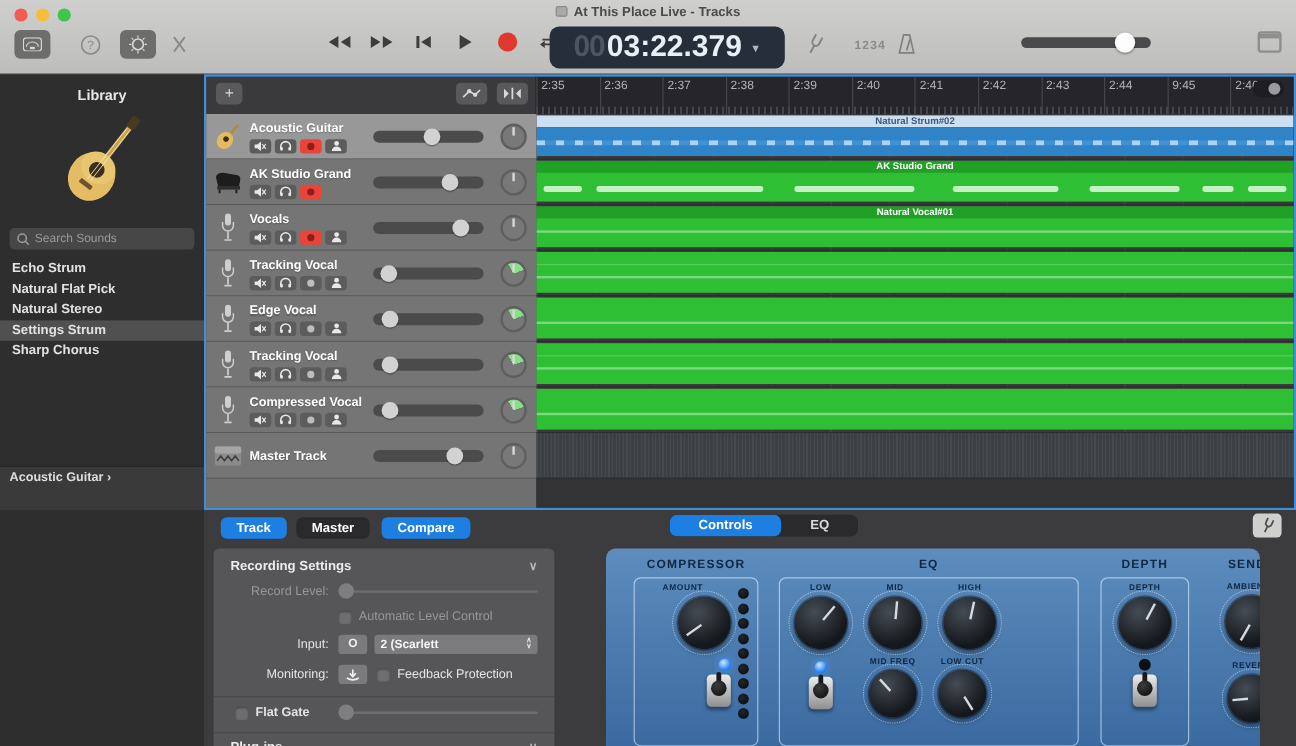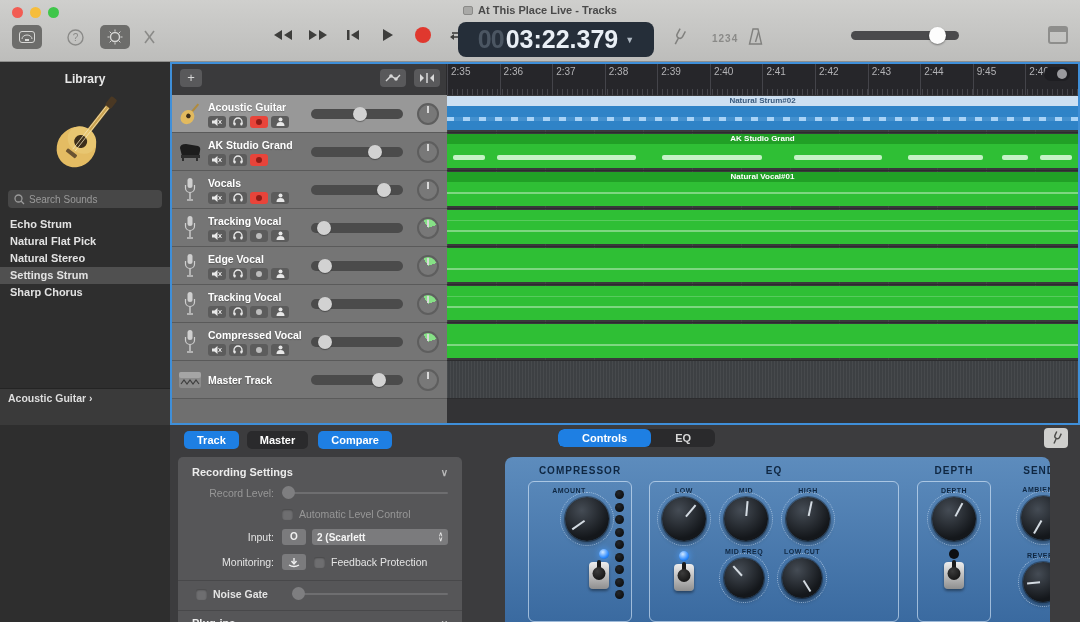--- a/index.html
+++ b/index.html
@@ -791,21 +791,21 @@
                 <path d="M3.5 4 L6 7 L8.5 4" fill="none" stroke="#f0f0f0" stroke-width="1.4"></path>
                 <path d="M1 8 Q6 11 11 8" fill="none" stroke="#f0f0f0" stroke-width="1.4"></path>
               </svg>
             </span>
           <span class="cb"></span>
           <span class="lite">Feedback Protection</span>
         </div>
         <div class="divider"></div>
         <div class="srow" style="margin-top:7px;">
           <span class="cb" style="margin-left:4px;"></span>
-          <span class="lite" style="font-weight:bold;">Noise Gate</span>
+          <span class="lite" style="font-weight:bold;">Flat Gate</span>
           <div class="hline" style="margin-left:24px;">
               <span class="hdot" style="left:0;"></span>
             </div>
         </div>
         <div class="divider"></div>
         <div class="set-head" style="padding-top:6px;">
           <span>Plug-ins</span>
           <span class="chv">∨</span>
         </div>
       </div>

